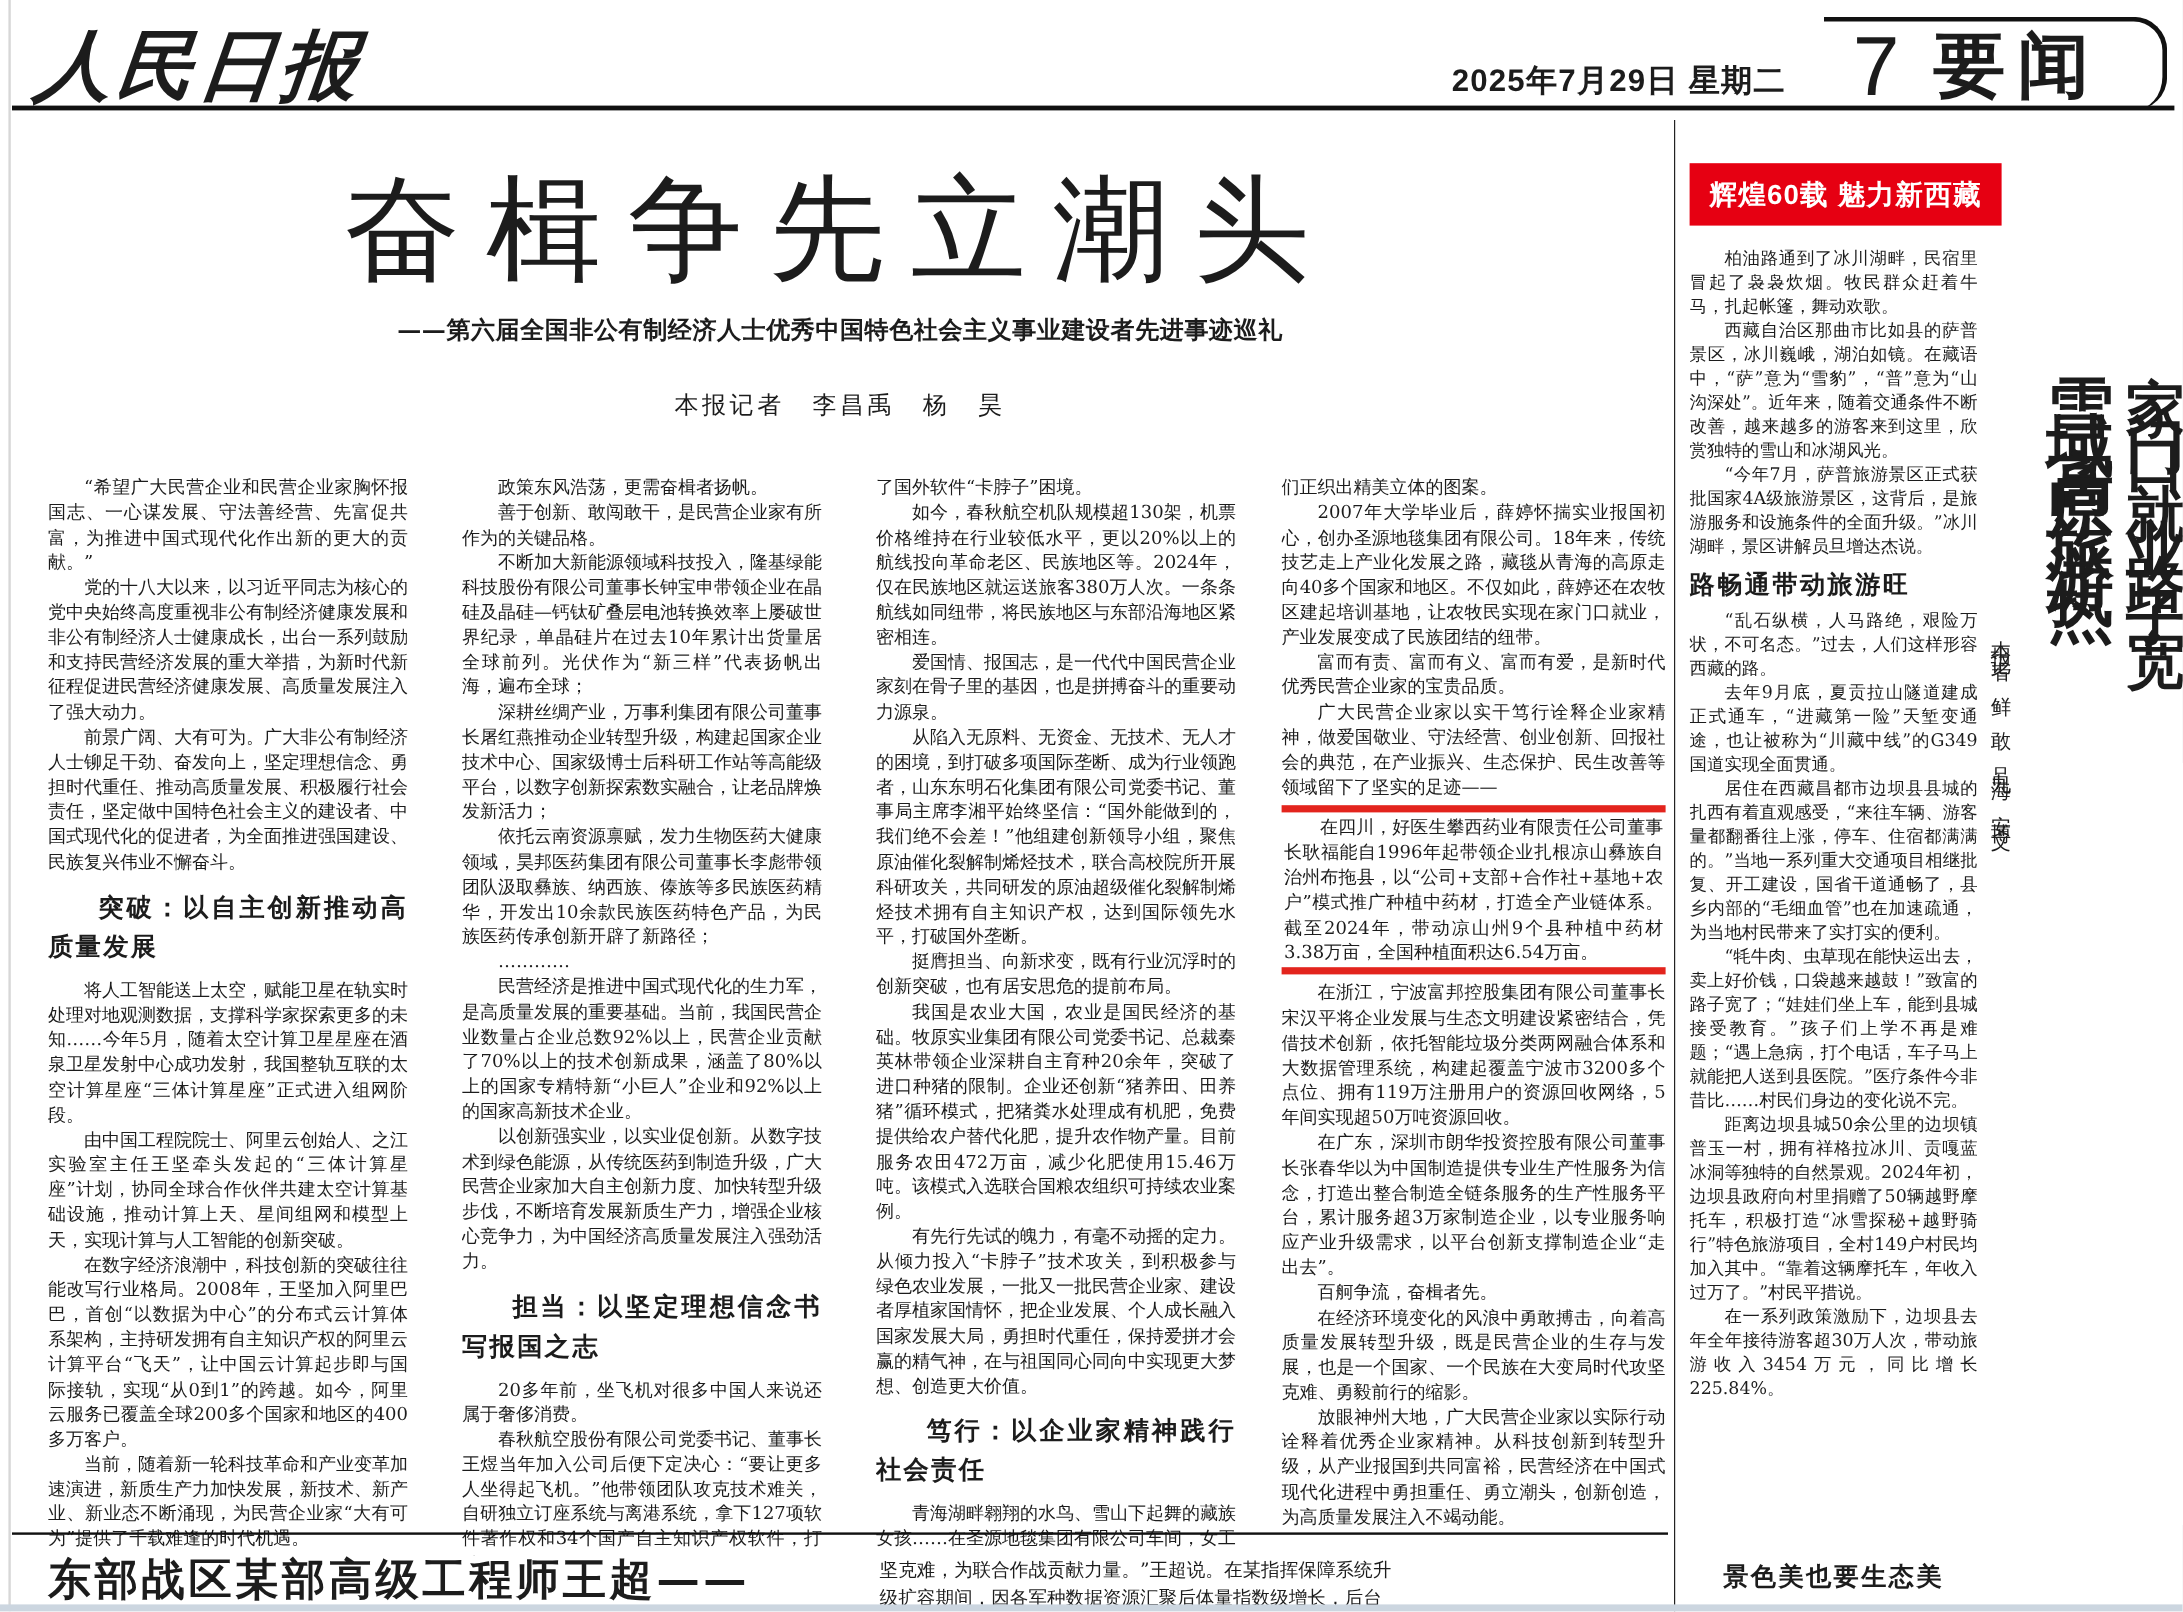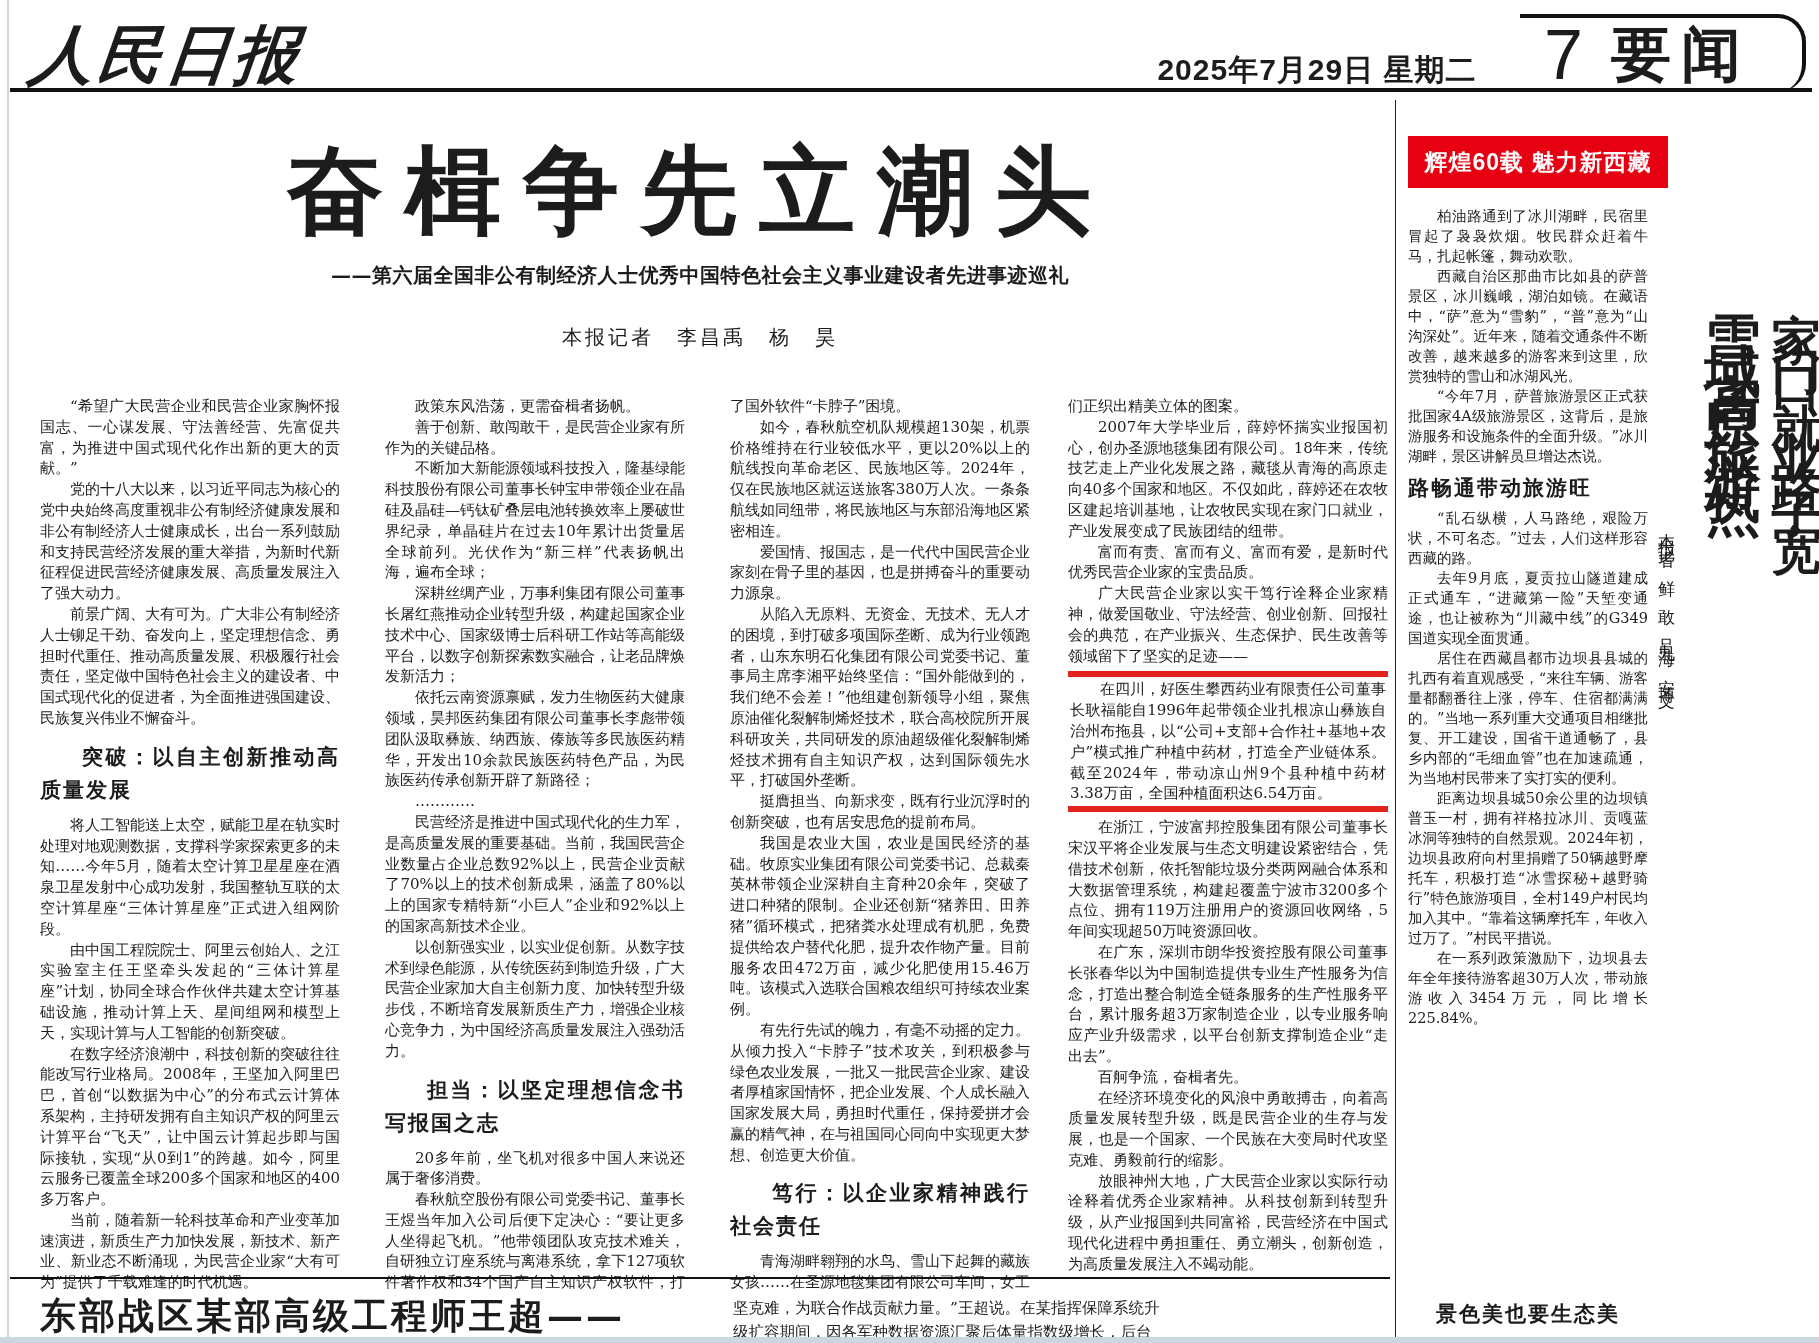--- a/index.html
+++ b/index.html
@@ -4,31 +4,31 @@
 <style>
   * { margin:0; padding:0; box-sizing:border-box; }
   html,body { background:#e9ebee; }
   body { font-family:"DejaVu Serif","Liberation Serif",serif; color:#1c1c1c; }
   #page { position:relative; width:1819px; height:1343px; background:#ffffff; overflow:hidden; }
 
   
   .masthead { position:absolute; left:30px; top:12px; font-size:64px; font-weight:900;
               font-style:italic; letter-spacing:4px; transform:skewX(-6deg); }
   .top-rule { position:absolute; left:10px; top:88px; width:1802px; height:4px; background:#111; }
-  .date-line { position:absolute; left:1152px; top:50px; width:330px; text-align:center;
-               font-family:"Liberation Sans",sans-serif; font-weight:bold; font-size:30px; letter-spacing:1px; }
+  .date-line { position:absolute; left:1184px; top:50px; width:330px; text-align:center;
+               font-family:"Liberation Sans",sans-serif; font-weight:bold; font-size:26px; letter-spacing:1px; }
   .section-tab { position:absolute; left:1520px; top:14px; width:286px; height:78px;
                  border-top:4px solid #111; border-right:4px solid #111;
                  border-radius:0 28px 28px 0; display:flex; align-items:center; padding-left:24px; }
   .page-num { font-family:"Liberation Sans",sans-serif; font-size:70px; font-weight:400; margin-right:28px; }
   .section-name { font-size:60px; font-weight:bold; letter-spacing:10px; }
 
   
   .headline { position:absolute; left:10px; top:128px; width:1380px; text-align:center;
-              font-family:"Liberation Sans",sans-serif; font-weight:700; font-size:96px; letter-spacing:22px; }
+              font-family:"Liberation Sans",sans-serif; font-weight:400; font-size:96px; letter-spacing:22px; }
   .subheadline { position:absolute; left:10px; top:262px; width:1380px; text-align:center;
                  font-weight:bold; font-size:20px; letter-spacing:0.5px; }
   .byline { position:absolute; left:10px; top:324px; width:1380px; text-align:center; font-size:20px; letter-spacing:3px; }
 
   
   .col { position:absolute; top:372px; height:900px; overflow:hidden;
          font-size:15px; line-height:20.8px; text-align:justify;margin-top:24px; }
   #col1 { left:40px;  width:300px; }
   #col2 { left:385px; width:300px; }
   #col3 { left:730px; width:300px; }
@@ -144,20 +144,21 @@
   <div class="v-divider"></div>
   <div class="side-banner">辉煌60载  魅力新西藏</div>
   <div class="side-article">
       <p class="para">柏油路通到了冰川湖畔，民宿里冒起了袅袅炊烟。牧民群众赶着牛马，扎起帐篷，舞动欢歌。</p>
       <p class="para">西藏自治区那曲市比如县的萨普景区，冰川巍峨，湖泊如镜。在藏语中，“萨”意为“雪豹”，“普”意为“山沟深处”。近年来，随着交通条件不断改善，越来越多的游客来到这里，欣赏独特的雪山和冰湖风光。</p>
       <p class="para">“今年7月，萨普旅游景区正式获批国家4A级旅游景区，这背后，是旅游服务和设施条件的全面升级。”冰川湖畔，景区讲解员旦增达杰说。</p>
       <h3 class="side-heading">路畅通带动旅游旺</h3>
       <p class="para">“乱石纵横，人马路绝，艰险万状，不可名态。”过去，人们这样形容西藏的路。</p>
       <p class="para">去年9月底，夏贡拉山隧道建成正式通车，“进藏第一险”天堑变通途，也让被称为“川藏中线”的G349国道实现全面贯通。</p>
       <p class="para">居住在西藏昌都市边坝县县城的扎西有着直观感受，“来往车辆、游客量都翻番往上涨，停车、住宿都满满的。”当地一系列重大交通项目相继批复、开工建设，国省干道通畅了，县乡内部的“毛细血管”也在加速疏通，为当地村民带来了实打实的便利。</p>
+      <p class="para">“牦牛肉、虫草现在能快运出去，卖上好价钱，口袋越来越鼓！”致富的路子宽了；“娃娃们坐上车，能到县城接受教育。”孩子们上学不再是难题；“遇上急病，打个电话，车子马上就能把人送到县医院。”医疗条件今非昔比……村民们身边的变化说不完。</p>
       <p class="para">距离边坝县城50余公里的边坝镇普玉一村，拥有祥格拉冰川、贡嘎蓝冰洞等独特的自然景观。2024年初，边坝县政府向村里捐赠了50辆越野摩托车，积极打造“冰雪探秘+越野骑行”特色旅游项目，全村149户村民均加入其中。“靠着这辆摩托车，年收入过万了。”村民平措说。</p>
       <p class="para">在一系列政策激励下，边坝县去年全年接待游客超30万人次，带动旅游收入3454万元，同比增长225.84%。</p>
     </div>
   <div class="side-bottom-heading">景色美也要生态美</div>
   <div class="v-byline">本报记者　鲜　敢　吕九海　安博文</div>
   <div class="v-title-1">雪域高原旅游热</div>
   <div class="v-title-2">家门口就业路子宽</div>
 
   <div class="bottom-strip"></div>
 </div>

